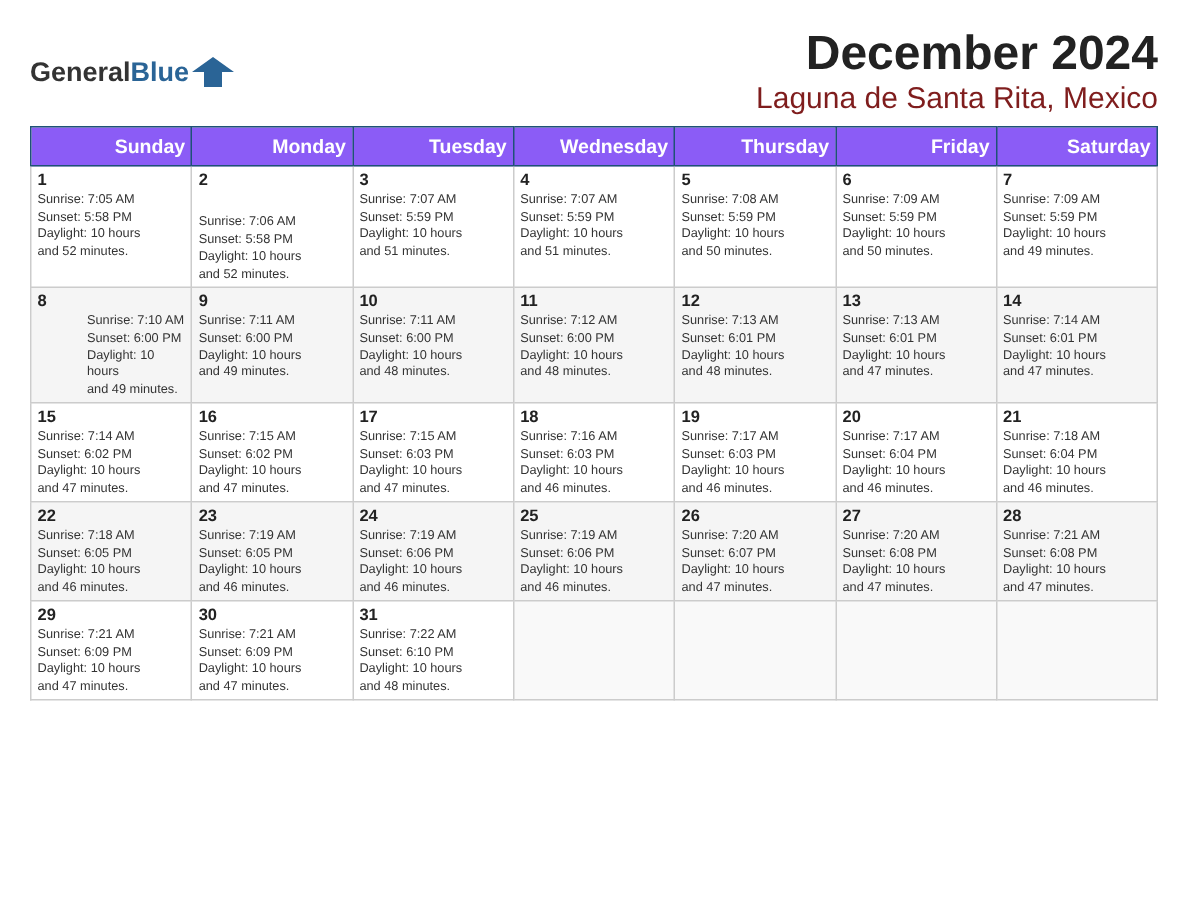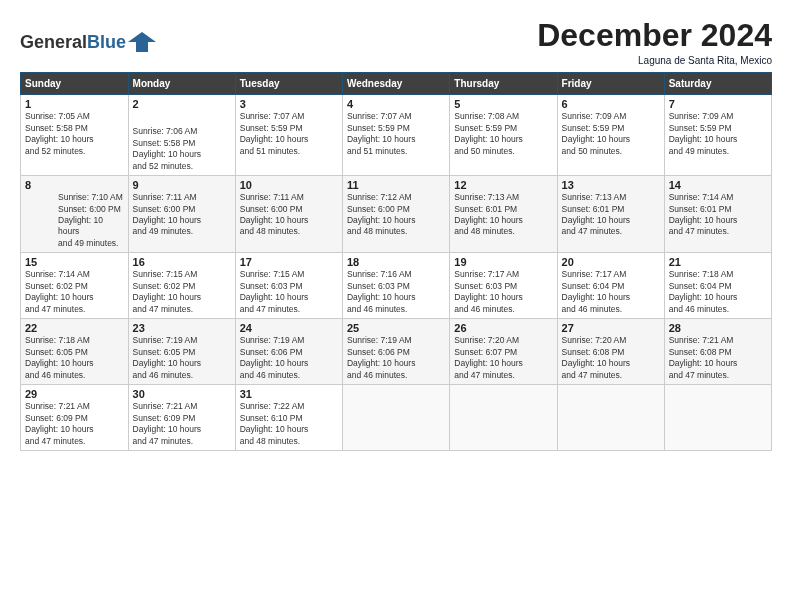--- a/index.html
+++ b/index.html
@@ -35,35 +35,35 @@
     .title-area {
       text-align: right;
     }
     .month-title {
       font-size: 32px;
       font-weight: bold;
       color: #222;
       line-height: 1.1;
     }
     .location {
-      font-size: 10px;
-      color: #0f172a;
+      font-size: 20px;
+      color: #7f1d1d;
       margin-top: 2px;
     }
     .calendar {
       width: 100%;
       border-collapse: collapse;
       font-size: 9.5px;
     }
     .calendar th {
-      background: #404040;
+      background: #8b5cf6;
       color: #fff;
       padding: 5px 4px;
-      text-align: left;
-      font-size: 10px;
+      text-align: right;
+      font-size: 13px;
       font-weight: bold;
       border: 1px solid #1e5276;
     }
     .calendar td {
       border: 1px solid #ccc;
       vertical-align: top;
       padding: 3px 4px;
       width: 108px;
       min-height: 68px;
       background: #fff;

